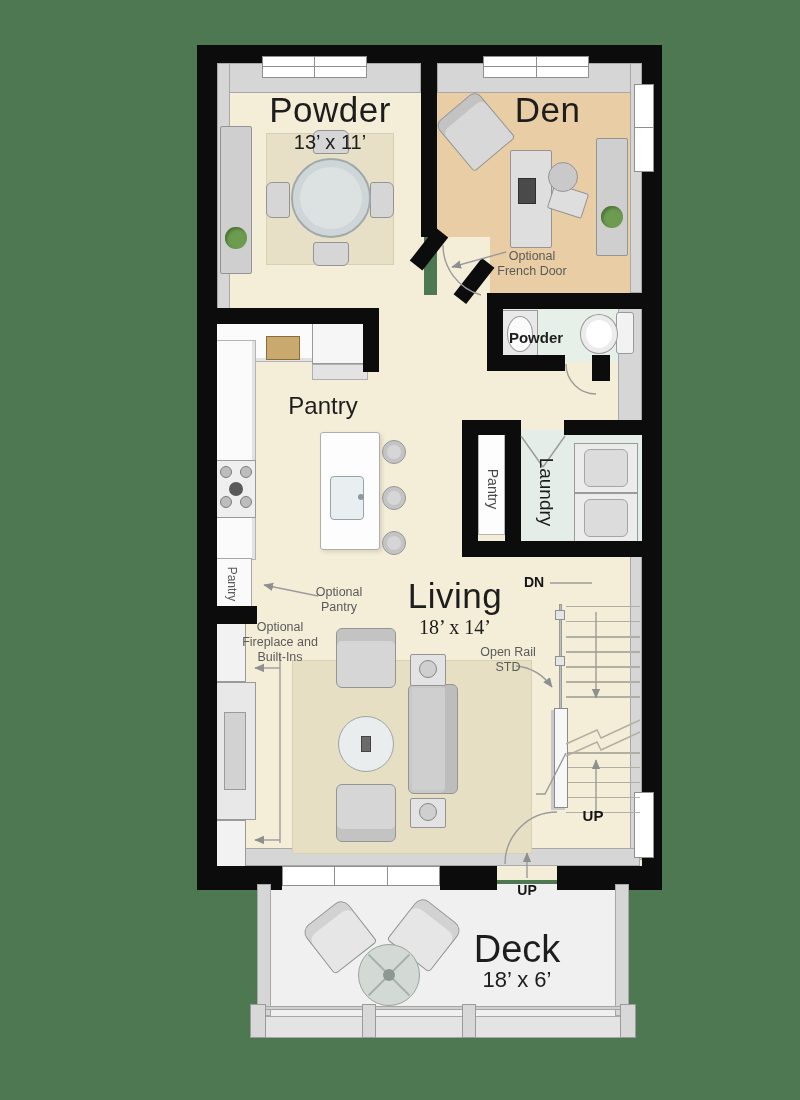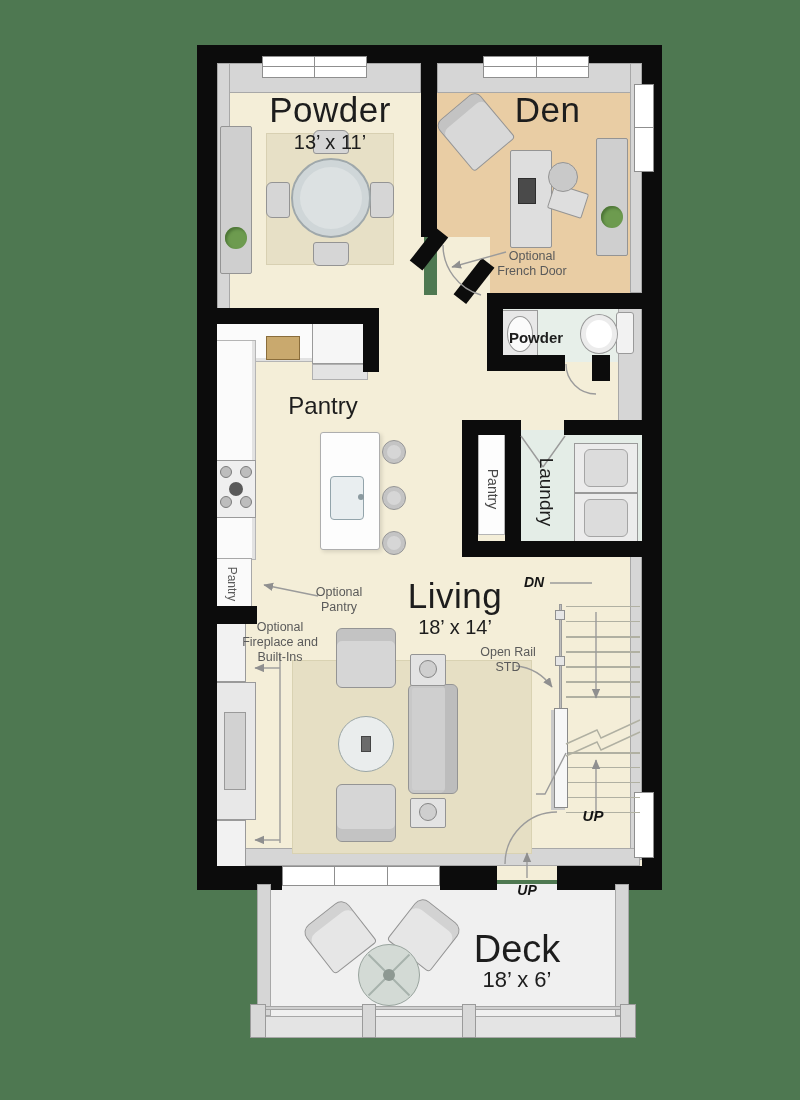--- a/index.html
+++ b/index.html
@@ -9,21 +9,21 @@
   .w{background:#0c0c0c;}
   .trim{background:#d6d6d6;border:1px solid #a8a8a8;}
   .win{background:#ffffff;border:1px solid #8f8f8f;}
   .furn{background:#d6d6d6;border:1px solid #949494;border-radius:2px;}
   .lite{background:#f2f2f2;border:1px solid #9a9a9a;}
   .circ{border-radius:50%;}
   .lbl{position:absolute;text-align:center;color:#1d1d1d;line-height:1.05;box-sizing:border-box;}
   .title{font-size:35px;letter-spacing:.5px;}
   .dims{font-size:20px;}
   .ann{color:#5a5a5a;font-size:12.5px;line-height:1.2;white-space:pre-line;}
-  .dir{font-weight:bold;font-size:14px;color:#141414;font-style:italic;}
+  .dir{font-weight:bold;font-size:14px;color:#141414;}
   .rot{transform:rotate(90deg);}
   .treads{background:repeating-linear-gradient(to bottom,#b0b0a2 0,#b0b0a2 1.5px,transparent 1.5px,transparent 15px);}
   svg{position:absolute;left:0;top:0;pointer-events:none;}
 </style>
 </head>
 <body>
 
 <div id="stage">
 
   <div class="a" style="left:214px;top:63px;width:210px;height:247px;background:#f4eed8;"></div>
@@ -194,21 +194,21 @@
 
   <div class="lbl title" style="left:230px;top:92px;width:200px;">Powder</div>
   <div class="lbl dims" style="left:230px;top:132px;width:200px;">13’ x 11’</div>
   <div class="lbl title" style="left:455px;top:92px;width:185px;">Den</div>
   <div class="lbl" style="left:253px;top:393px;width:140px;font-size:24px;">Pantry</div>
   <div class="lbl" style="left:496px;top:330px;width:80px;font-size:15px;font-weight:bold;">Powder</div>
   <div class="lbl rot" style="left:501px;top:482px;width:90px;height:20px;font-size:19px;">Laundry</div>
   <div class="lbl rot" style="left:466px;top:481px;width:52px;height:16px;font-size:14px;color:#474747;">Pantry</div>
   <div class="lbl rot" style="left:210px;top:577px;width:42px;height:14px;font-size:12px;color:#5a5a5a;">Pantry</div>
   <div class="lbl title" style="left:355px;top:578px;width:200px;">Living</div>
-  <div class="lbl dims" style="left:355px;top:617px;width:200px;">18’ x 14’</div>
+  <div class="lbl dims" style="left:355px;top:617px;width:200px;font-family:Liberation Serif, serif;">18’ x 14’</div>
   <div class="lbl" style="left:417px;top:930px;width:200px;font-size:38px;">Deck</div>
   <div class="lbl dims" style="left:417px;top:968px;width:200px;font-size:22px;">18’ x 6’</div>
 
   <div class="lbl ann" style="left:490px;top:249px;width:84px;">Optional
 French Door</div>
   <div class="lbl ann" style="left:303px;top:585px;width:72px;">Optional
 Pantry</div>
   <div class="lbl ann" style="left:226px;top:620px;width:108px;">Optional
 Fireplace and
 Built-Ins</div>

